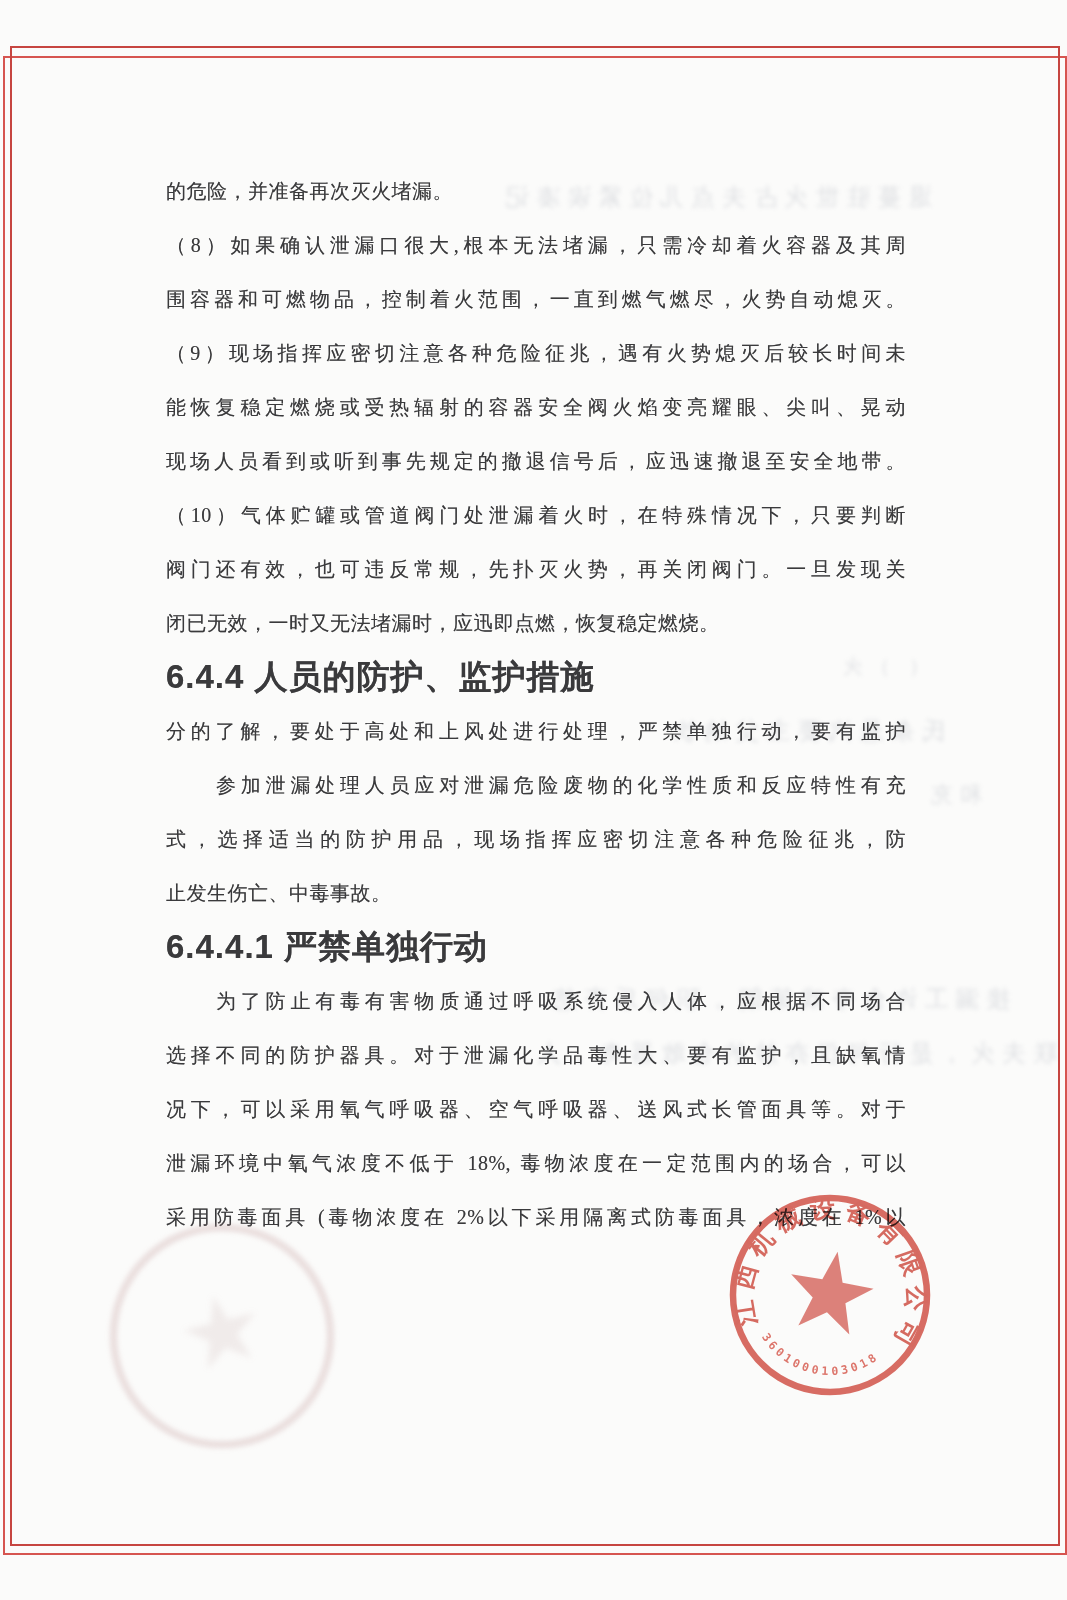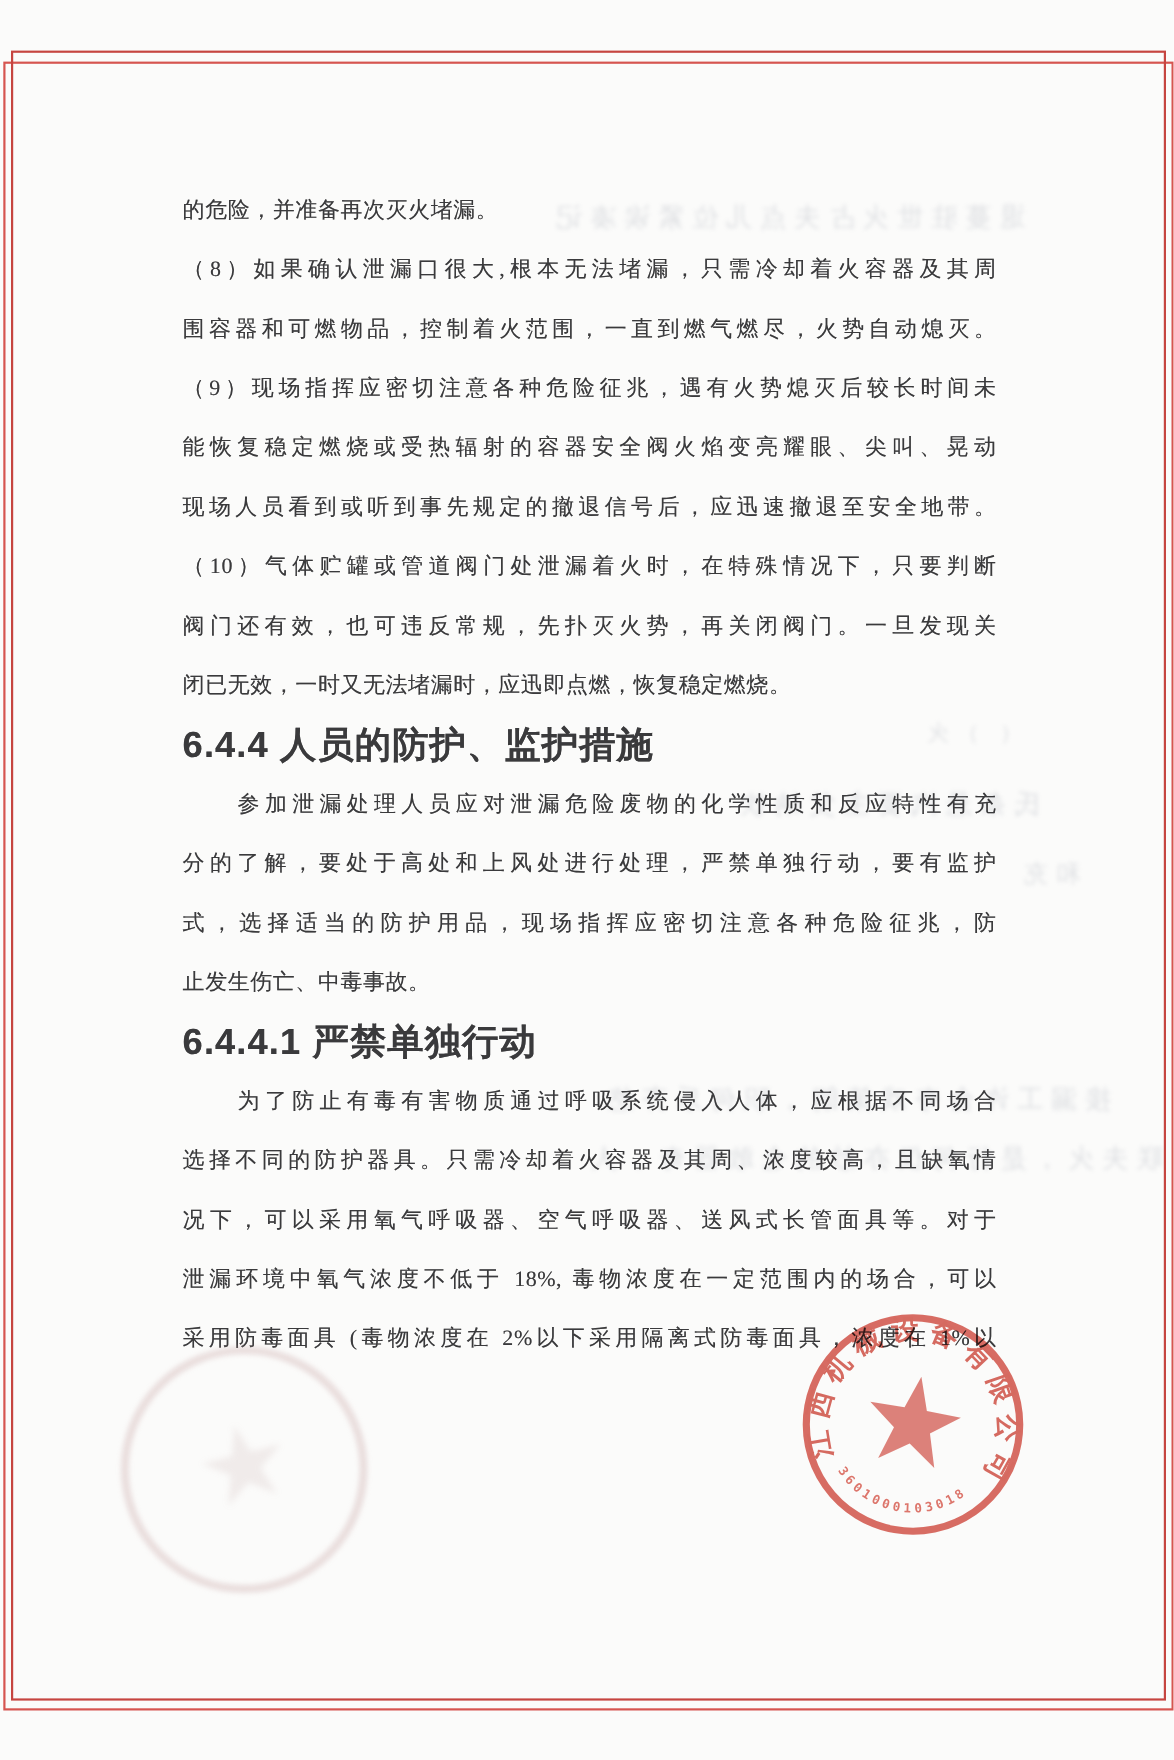--- a/index.html
+++ b/index.html
@@ -82,27 +82,27 @@
     <div class="line body">的危险，并准备再次灭火堵漏。</div>
     <div class="line body full">（8）如果确认泄漏口很大,根本无法堵漏，只需冷却着火容器及其周</div>
     <div class="line body full">围容器和可燃物品，控制着火范围，一直到燃气燃尽，火势自动熄灭。</div>
     <div class="line body full">（9）现场指挥应密切注意各种危险征兆，遇有火势熄灭后较长时间未</div>
     <div class="line body full">能恢复稳定燃烧或受热辐射的容器安全阀火焰变亮耀眼、尖叫、晃动</div>
     <div class="line body full">现场人员看到或听到事先规定的撤退信号后，应迅速撤退至安全地带。</div>
     <div class="line body full">（10）气体贮罐或管道阀门处泄漏着火时，在特殊情况下，只要判断</div>
     <div class="line body full">阀门还有效，也可违反常规，先扑灭火势，再关闭阀门。一旦发现关</div>
     <div class="line body">闭已无效，一时又无法堵漏时，应迅即点燃，恢复稳定燃烧。</div>
     <div class="line heading">6.4.4 人员的防护、监护措施</div>
+    <div class="line body full">分的了解，要处于高处和上风处进行处理，严禁单独行动，要有监护</div>
     <div class="line body full indent">参加泄漏处理人员应对泄漏危险废物的化学性质和反应特性有充</div>
-    <div class="line body full">分的了解，要处于高处和上风处进行处理，严禁单独行动，要有监护</div>
     <div class="line body full">式，选择适当的防护用品，现场指挥应密切注意各种危险征兆，防</div>
     <div class="line body">止发生伤亡、中毒事故。</div>
     <div class="line heading">6.4.4.1 严禁单独行动</div>
     <div class="line body full indent">为了防止有毒有害物质通过呼吸系统侵入人体，应根据不同场合</div>
-    <div class="line body full">选择不同的防护器具。只需冷却着火容器及其周、浓度较高，且缺氧情</div>
+    <div class="line body full">选择不同的防护器具。对于泄漏化学品毒性大、要有监护，且缺氧情</div>
     <div class="line body full">况下，可以采用氧气呼吸器、空气呼吸器、送风式长管面具等。对于</div>
     <div class="line body full">泄漏环境中氧气浓度不低于 18%, 毒物浓度在一定范围内的场合，可以</div>
     <div class="line body full">采用防毒面具 (毒物浓度在 2%以下采用隔离式防毒面具，浓度在 1%以</div>
   </div>
 
 <div class="ghost-stamp">
   <span class="ghost-star">★</span>
 </div>
 
 <div class="seal">

